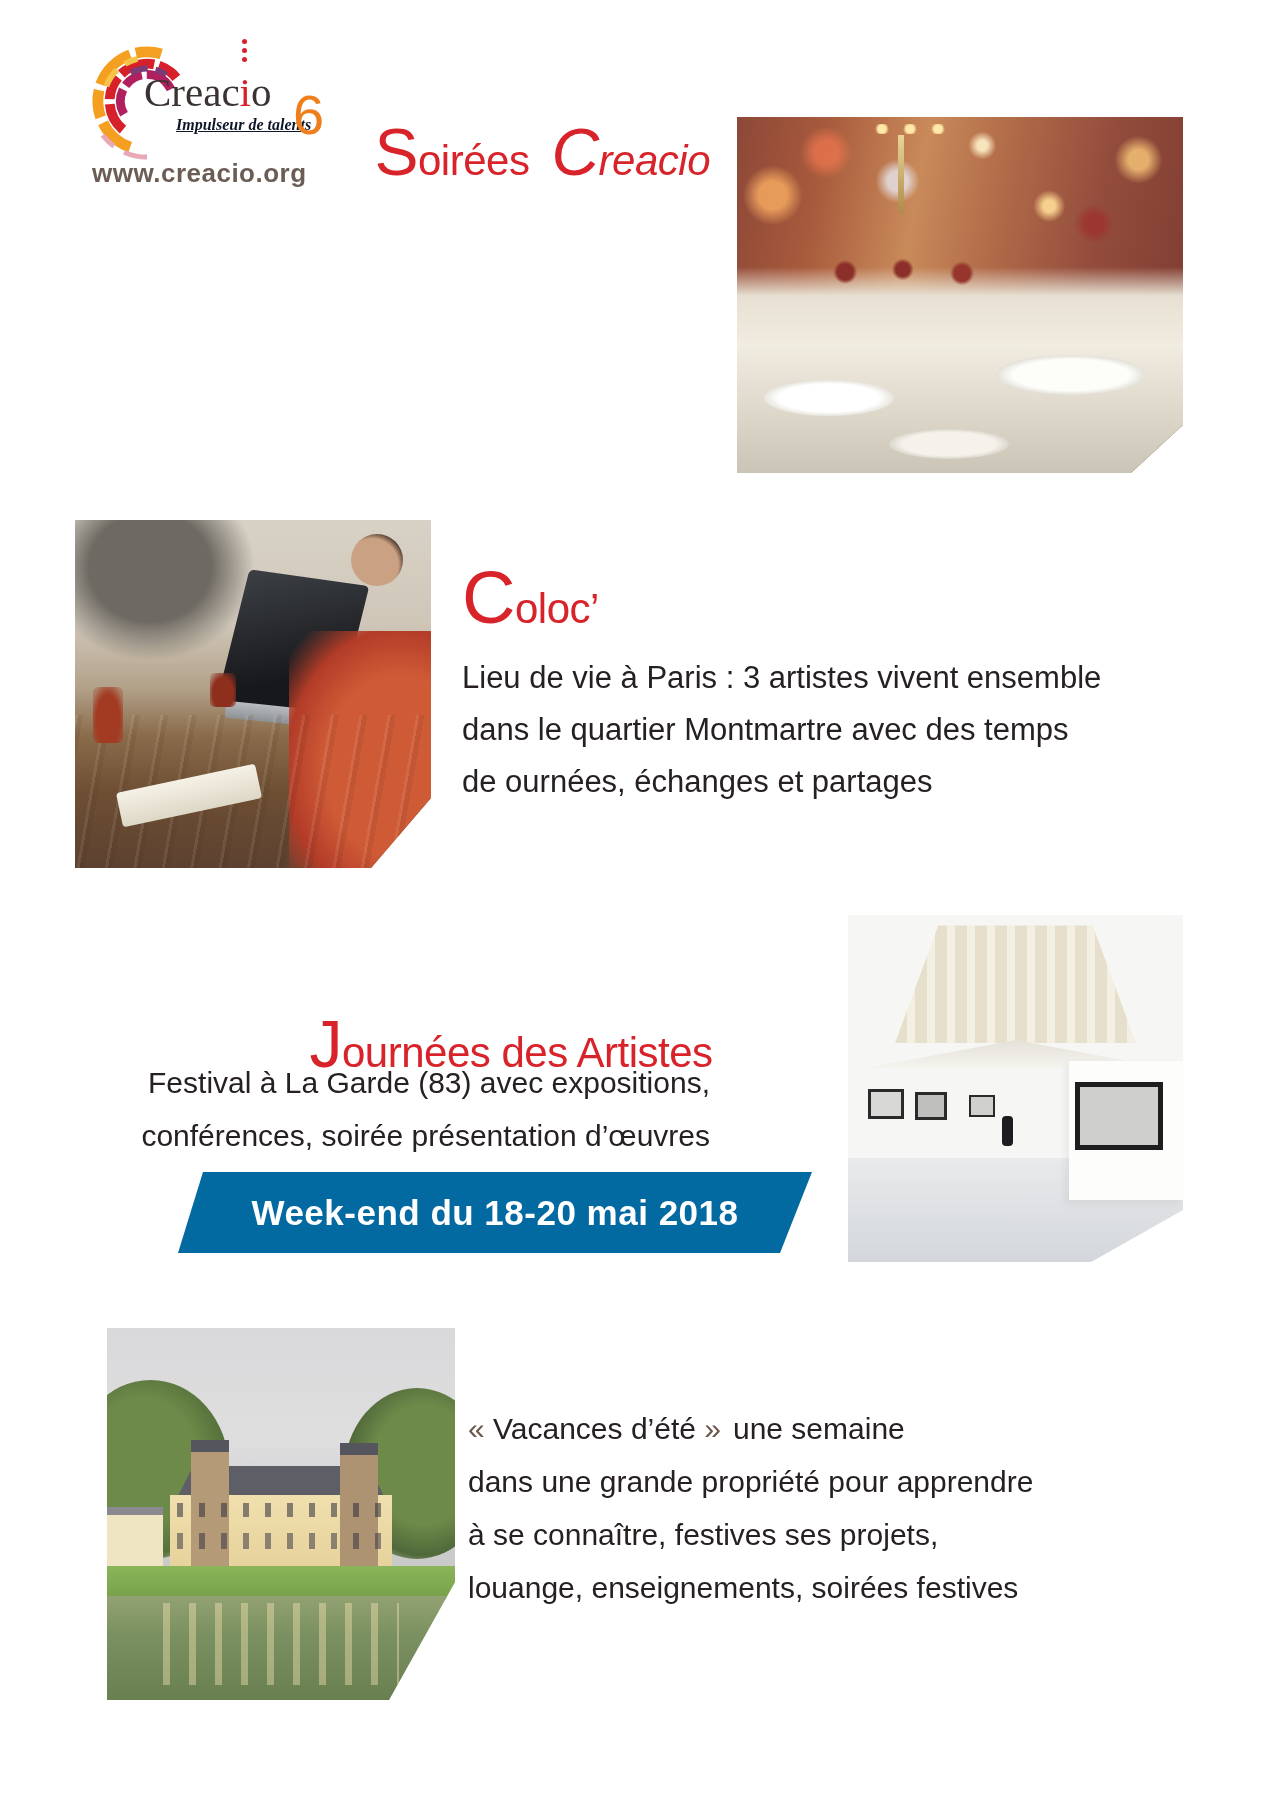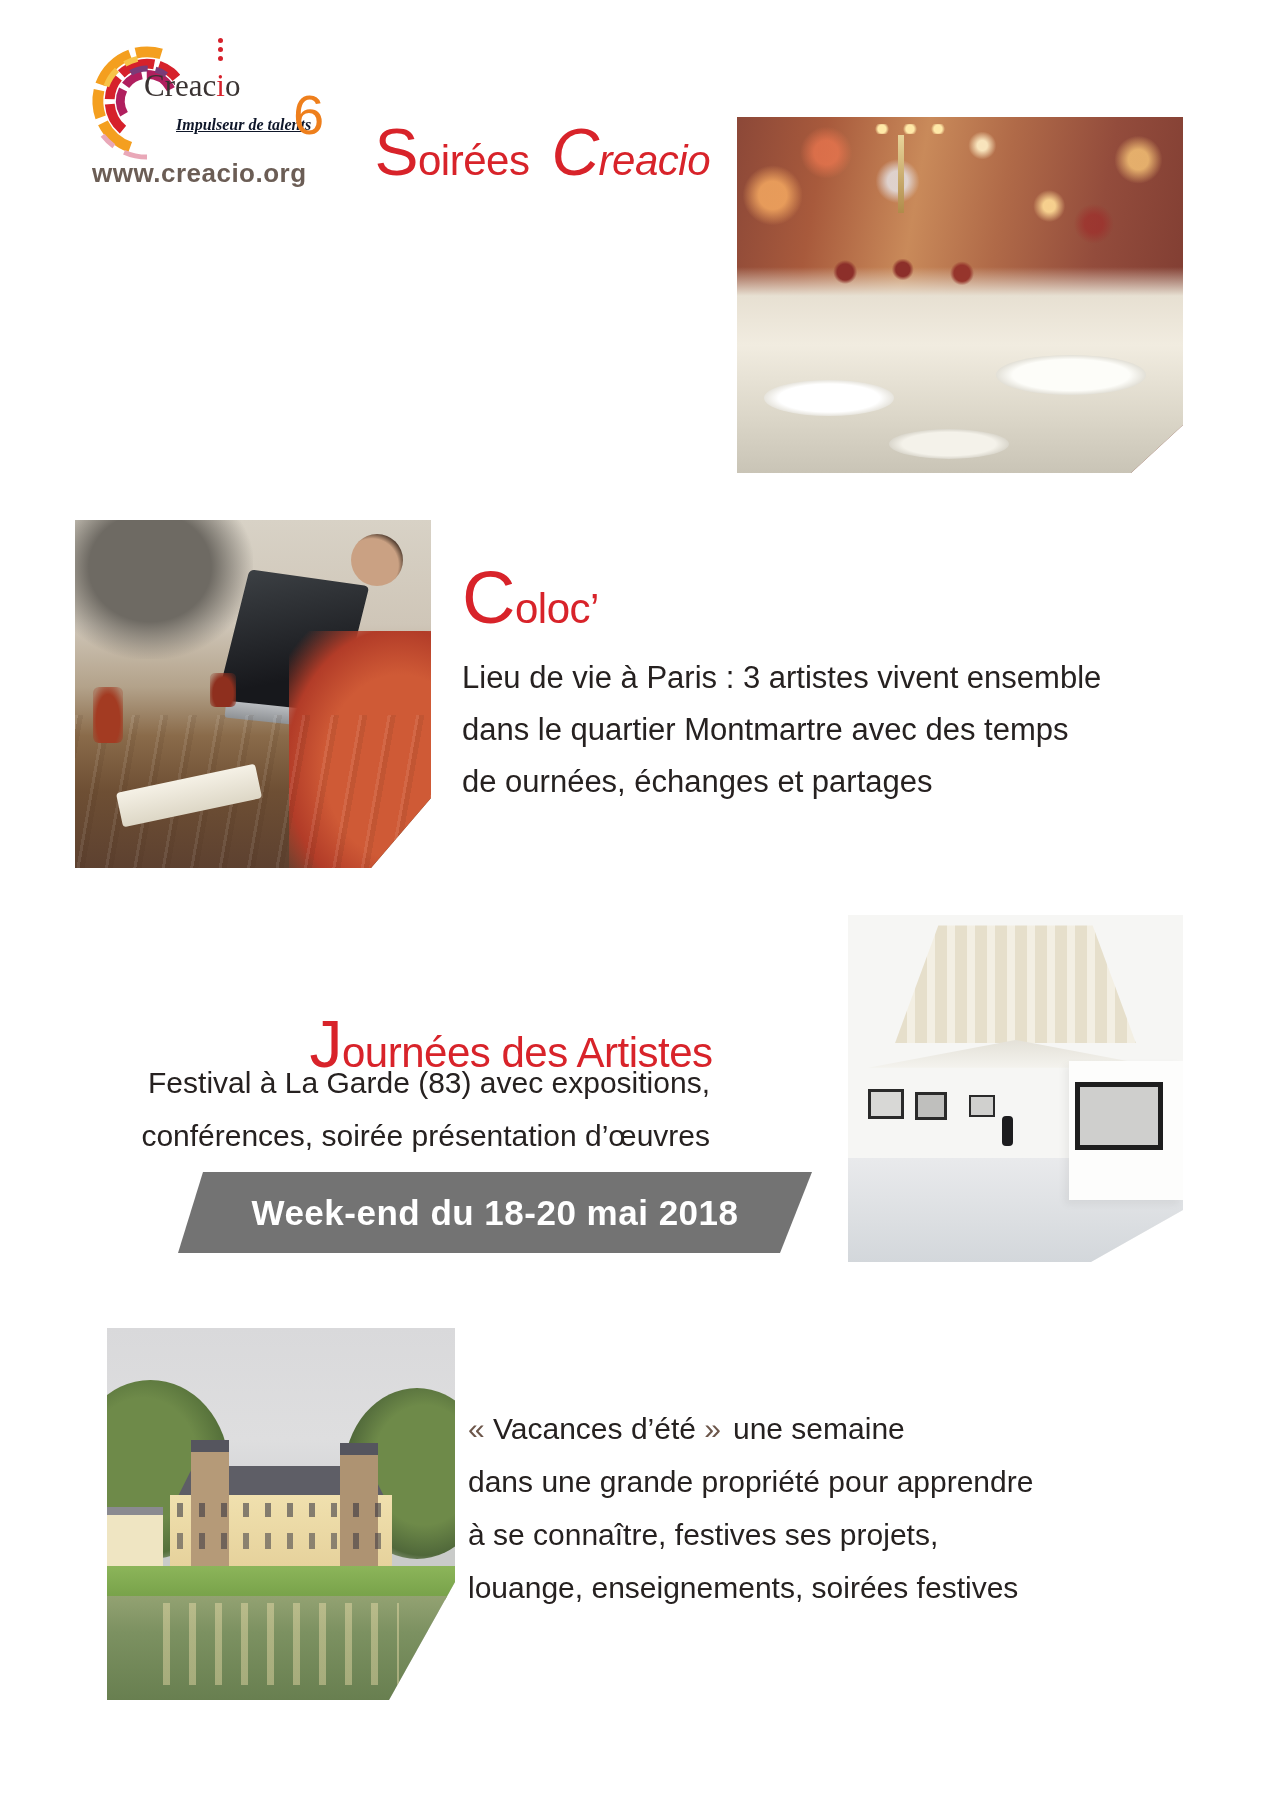--- a/index.html
+++ b/index.html
@@ -3,21 +3,21 @@
 <meta charset="utf-8">
 <style>
   html,body{margin:0;padding:0;background:#ffffff;}
   .page{position:relative;width:1273px;height:1800px;background:#ffffff;overflow:hidden;
         font-family:"Liberation Sans",sans-serif;color:#262120;}
 
   
   .logo-block{position:absolute;left:88px;top:42px;width:250px;height:130px;}
   .logo-arcs{position:absolute;left:0;top:0;width:118px;height:118px;}
   .wordmark{position:absolute;left:56px;top:26px;font-family:"Liberation Serif",serif;
-            font-size:31px;color:#3a3332;letter-spacing:0;}
+            font-size:41px;color:#3a3332;letter-spacing:0;}
   .wordmark .i-red{color:#d6212b;position:relative;}
   .i-dots{position:absolute;left:2px;top:-30px;width:6px;}
   .i-dots i{display:block;width:5px;height:5px;border-radius:50%;background:#d6212b;margin:0 0 4px 0;}
   .tagline{position:absolute;left:88px;top:74px;font-family:"Liberation Serif",serif;
            font-style:italic;font-weight:bold;font-size:16px;color:#0f172a;white-space:nowrap;text-decoration:underline;}
   .page-number{position:absolute;left:293px;top:82px;font-size:56px;color:#ee7f1c;font-weight:400;}
   .website{position:absolute;left:92px;top:158px;font-size:26px;font-weight:bold;
            color:#6b5d55;text-decoration:none;letter-spacing:.5px;}
 
   
@@ -38,21 +38,21 @@
   .align-right{text-align:right;}
   .soirees-body{right:563px;top:192px;}
   .dot{color:#d6212b;font-size:24px;margin-right:14px;vertical-align:2px;}
   .coloc-body{left:462px;top:652px;font-size:31px;line-height:52px;}
   .journees-body{right:563px;top:1056px;line-height:53px;}
   .residence-body{left:468px;top:1402px;line-height:53px;}
   .guillemet{color:#6d574b;}
   .after-quote{margin-left:12px;}
 
   
-  .banner{position:absolute;left:178px;top:1172px;width:634px;height:81px;background:#737373;
+  .banner{position:absolute;left:178px;top:1172px;width:634px;height:81px;background:#0369a1;
           clip-path:polygon(25px 0,100% 0,calc(100% - 32px) 100%,0 100%);
           display:flex;align-items:center;justify-content:center;}
   .banner span{color:#ffffff;font-size:35px;font-weight:bold;letter-spacing:.5px;}
 
   
   .photo{position:absolute;overflow:hidden;}
   .photo > div{position:absolute;}
 
   .photo-dinner{left:737px;top:117px;width:446px;height:356px;
     clip-path:polygon(0 0,100% 0,100% calc(100% - 48px),calc(100% - 52px) 100%,0 100%);

